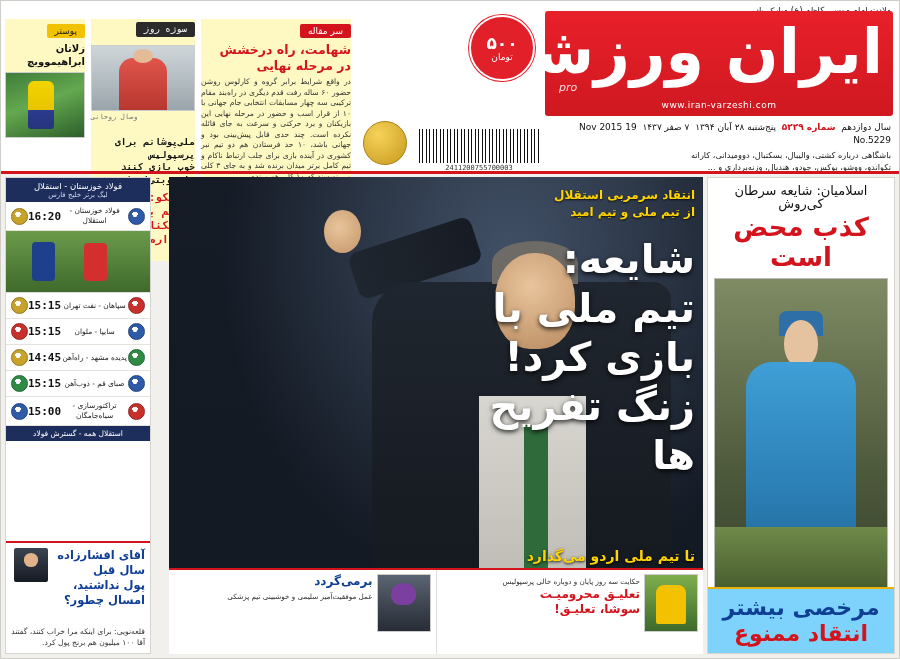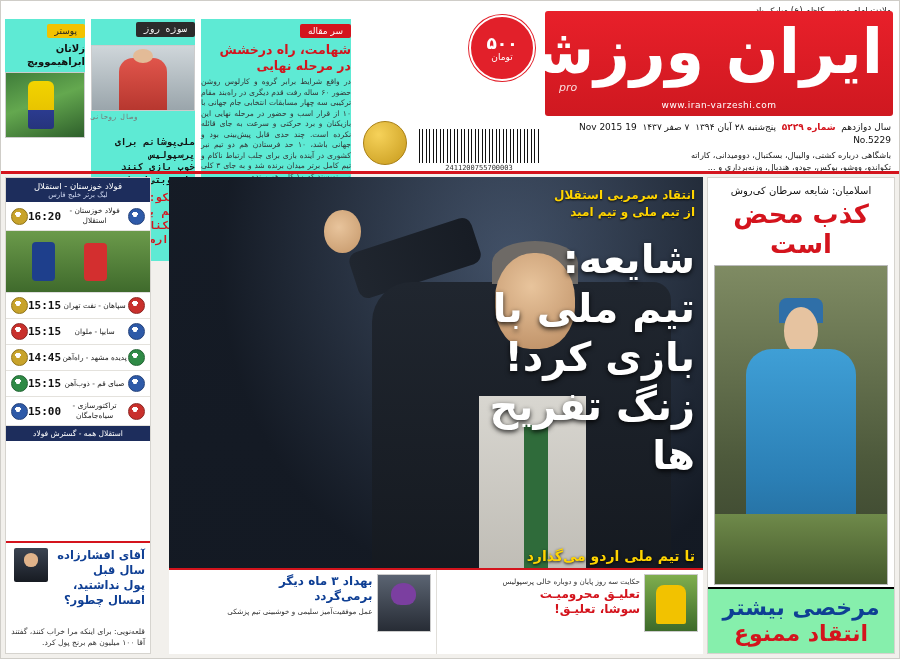--- a/index.html
+++ b/index.html
@@ -91,21 +91,21 @@
   .coin-badge {
     position: absolute; top: 120px; right: 492px;
     width: 44px; height: 44px; border-radius: 50%;
     background: radial-gradient(circle at 35% 30%, #f6d25a, #c79a1c);
     border: 1px solid #a97f12;
   }
 
   
   .teaser {
     position: absolute; top: 18px;
-    background: #5eead4; direction: rtl; text-align: right;
+    background: #fef9c3; direction: rtl; text-align: right;
   }
   .teaser-label {
     display: inline-block; background: #2b2b2b; color: #fff;
     font-size: 9px; padding: 2px 8px; border-radius: 2px; margin-bottom: 4px;
   }
   .teaser-label.yellow { background: #f2c200; color: #222; }
   .teaser-label.red { background: #d4141d; }
   .teaser-title {
     font-size: 12.5px; font-weight: bold; color: #111; line-height: 16px;
   }
@@ -213,21 +213,21 @@
     content:""; position:absolute; left:28%; top:16%; width:44%; height:40%;
     background:#e0b38a; border-radius:50%;
   }
 
   
   .rightcol {
     position: absolute; top: 176px; right: 4px; width: 188px; bottom: 4px;
     background: #ffffff; border: 1px solid #d6d4cf;
   }
   .rc-kicker {
-    direction: rtl; text-align: center; font-size: 10px;
+    direction: rtl; text-align: center; font-size: 13px;
     color: #111; padding: 6px 11px 2px; line-height: 13px;
   }
   .rc-title {
     direction: rtl; text-align: center;
     font-size: 26px; font-weight: bold; color: #d4141d;
     line-height: 30px; padding: 0 4px 6px;
   }
   .rc-photo {
     height: 320px; margin: 0 6px; position: relative; overflow: hidden;
     background: linear-gradient(180deg,#7f8b63 0%, #4e5a3c 60%, #35402a 100%);
@@ -249,22 +249,22 @@
   .rc-photo .grass {
     position: absolute; left:0; right:0; bottom:0; height: 22%;
     background: linear-gradient(180deg,#6f8a4a,#44582c);
   }
   .rc-caption {
     direction: rtl; text-align: center; font-size: 8px; color: #444;
     padding: 4px 6px; line-height: 11px;
   }
   .rc-bottom {
     position: absolute; bottom: 0; left: 0; right: 0;
-    border-top: 2px solid #000000; padding: 6px;
-    direction: rtl; text-align: center; background: #86efac;
+    border-top: 2px solid #eab308; padding: 6px;
+    direction: rtl; text-align: center; background: #7dd3fc;
   }
   .rc-bottom .l1 { font-size: 22px; font-weight: bold; color: #0f3f94; line-height: 26px; }
   .rc-bottom .l2 { font-size: 22px; font-weight: bold; color: #d4141d; line-height: 26px; }
 
   
   .center {
     position: absolute; top: 176px; right: 196px; left: 154px; bottom: 4px;
     background: #be185d; overflow: hidden; margin-left: 14px;
   }
   .hero-photo {
@@ -536,20 +536,19 @@
 
     <div class="bottom-strip">
       <div class="bs-cell">
         <div class="bs-photo p1"></div>
         <div class="bs-text">حکایت سه روز پایان و دوباره خالی پرسپولیس</div>
         <div class="bs-title">تعلیـق محرومیـت</div>
         <div class="bs-title">سوشا، تعلیـق!</div>
       </div>
       <div class="bs-cell">
         <div class="bs-photo p2"></div>
-        <div class="bs-title blue">بهداد ۳ ماه دیگر</div>
         <div class="bs-title blue">برمی‌گردد</div>
         <div class="bs-text">عمل موفقیت‌آمیز سلیمی و خوشبینی تیم پزشکی</div>
       </div>
     </div>
   </div>
 
 </div>
 
 </body></html>

